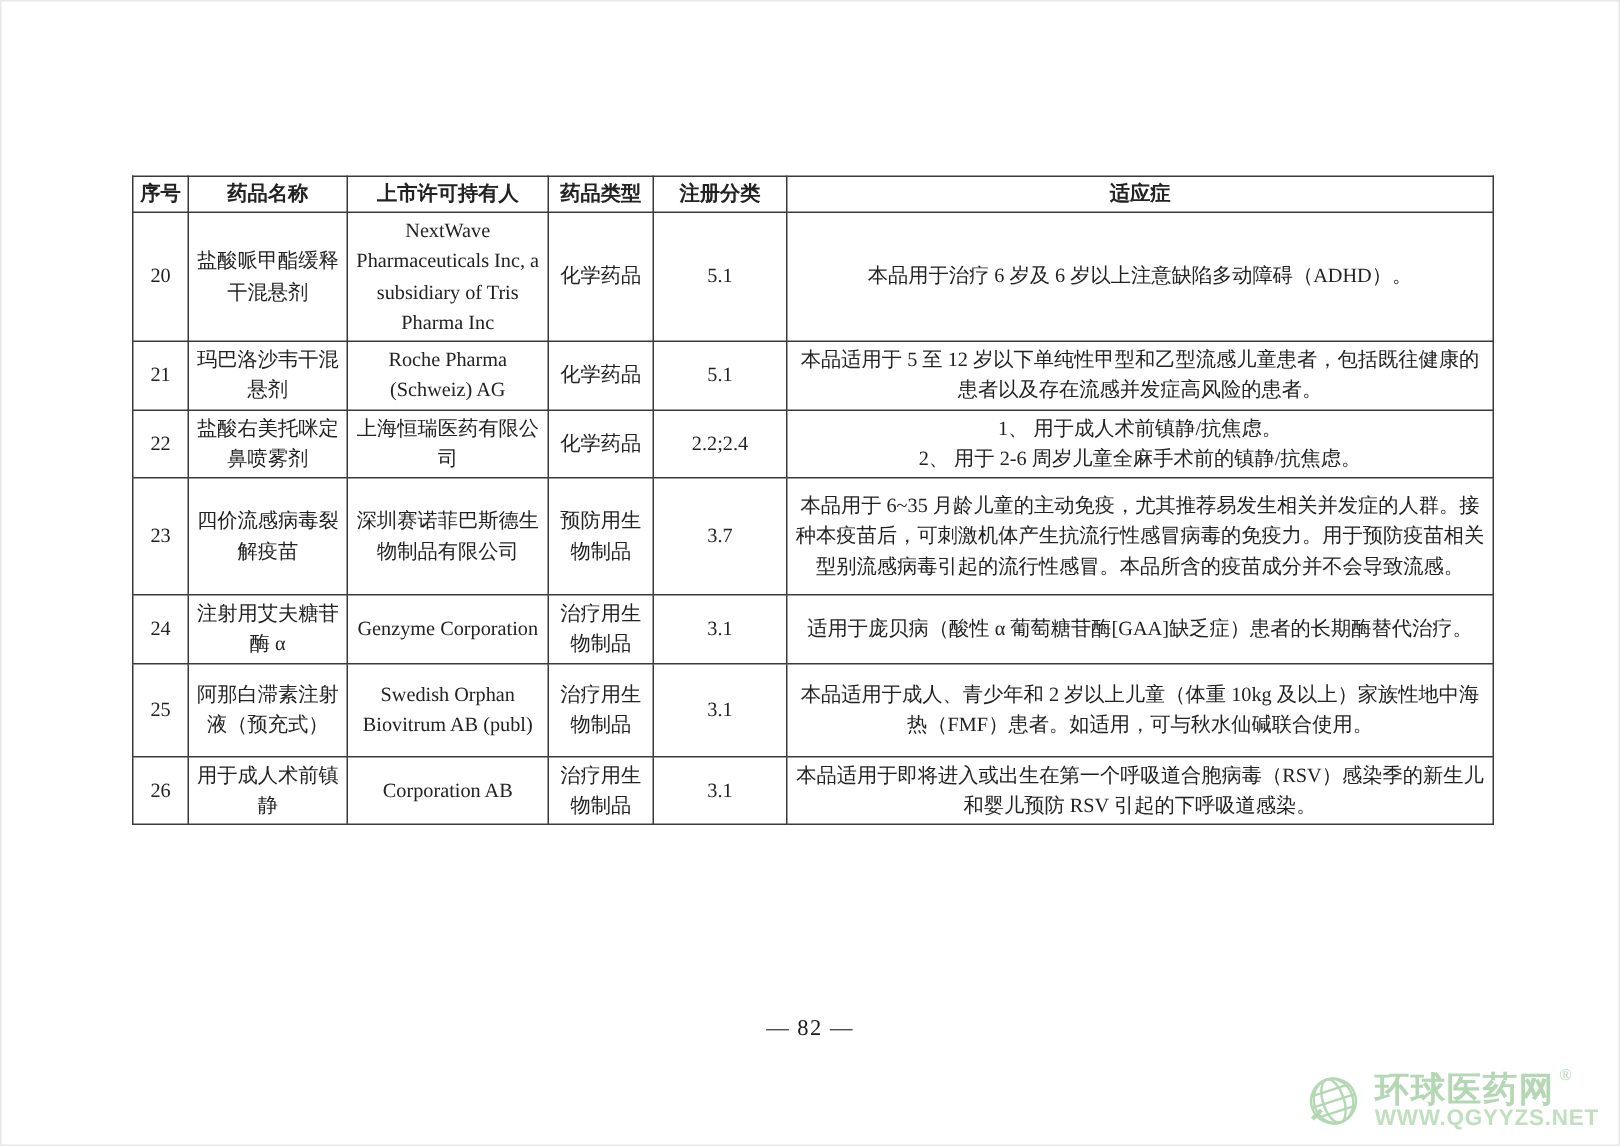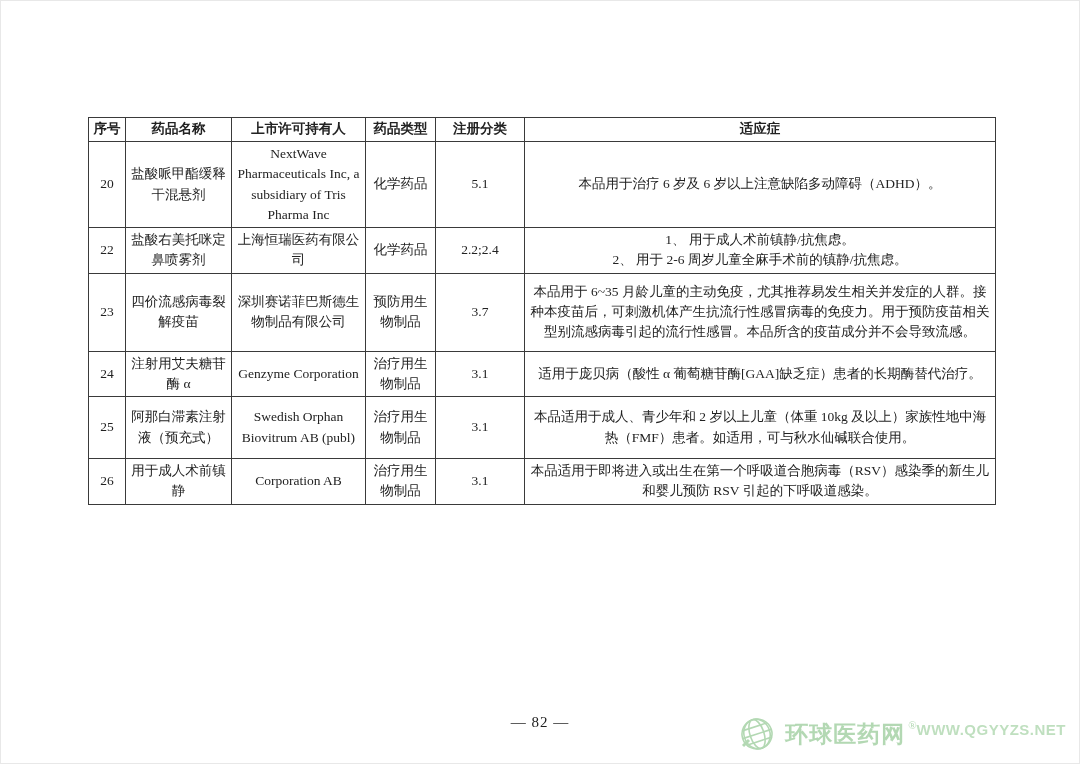--- a/index.html
+++ b/index.html
@@ -50,34 +50,33 @@
   .r-h62 { height: 62px; }
   .r-h42 { height: 42px; }
   .page-number {
     position: absolute;
     left: 0; right: 0;
     top: 678px;
     text-align: center;
     font-size: 15px;
     color: #1c1c1c;
     letter-spacing: 1px;
-    margin-top: 36px;
   }
   .watermark {
     position: absolute;
     right: 14px;
     bottom: 8px;
     display: flex;
     align-items: center;
     gap: 6px;
     opacity: 0.85;
     user-select: none;
   }
   .wm-globe { width: 44px; height: 44px; flex: 0 0 auto; }
-  .wm-text-block { display: flex; flex-direction: row; line-height: 1.05; justify-content: center; }
+  .wm-text-block { display: flex; flex-direction: column; line-height: 1.05; justify-content: center; }
   .wm-name-row { display: flex; align-items: flex-start; }
   .wm-name {
     font-size: 23px;
     font-weight: bold;
     color: #a6d2a6;
     font-family: "Liberation Sans", "DejaVu Sans", sans-serif;
     letter-spacing: 1px;
   }
   .wm-reg {
     font-size: 11px;
@@ -118,20 +117,28 @@
       </tr>
     </thead>
     <tbody>
       <tr class="r-h84">
         <td>20</td>
         <td>盐酸哌甲酯缓释干混悬剂</td>
         <td>NextWave Pharmaceuticals Inc, a subsidiary of Tris Pharma Inc</td>
         <td>化学药品</td>
         <td>5.1</td>
         <td class="indication">本品用于治疗 6 岁及 6 岁以上注意缺陷多动障碍（ADHD）。</td>
+      </tr>
+      <tr class="r-h40">
+        <td>21</td>
+        <td>玛巴洛沙韦干混悬剂</td>
+        <td>Roche Pharma (Schweiz) AG</td>
+        <td>化学药品</td>
+        <td>5.1</td>
+        <td class="indication">本品适用于 5 至 12 岁以下单纯性甲型和乙型流感儿童患者，包括既往健康的患者以及存在流感并发症高风险的患者。</td>
       </tr>
       <tr class="r-h40">
         <td>22</td>
         <td>盐酸右美托咪定鼻喷雾剂</td>
         <td>上海恒瑞医药有限公司</td>
         <td>化学药品</td>
         <td>2.2;2.4</td>
         <td class="indication">1、 用于成人术前镇静/抗焦虑。
 2、 用于 2-6 周岁儿童全麻手术前的镇静/抗焦虑。</td>
       </tr>

